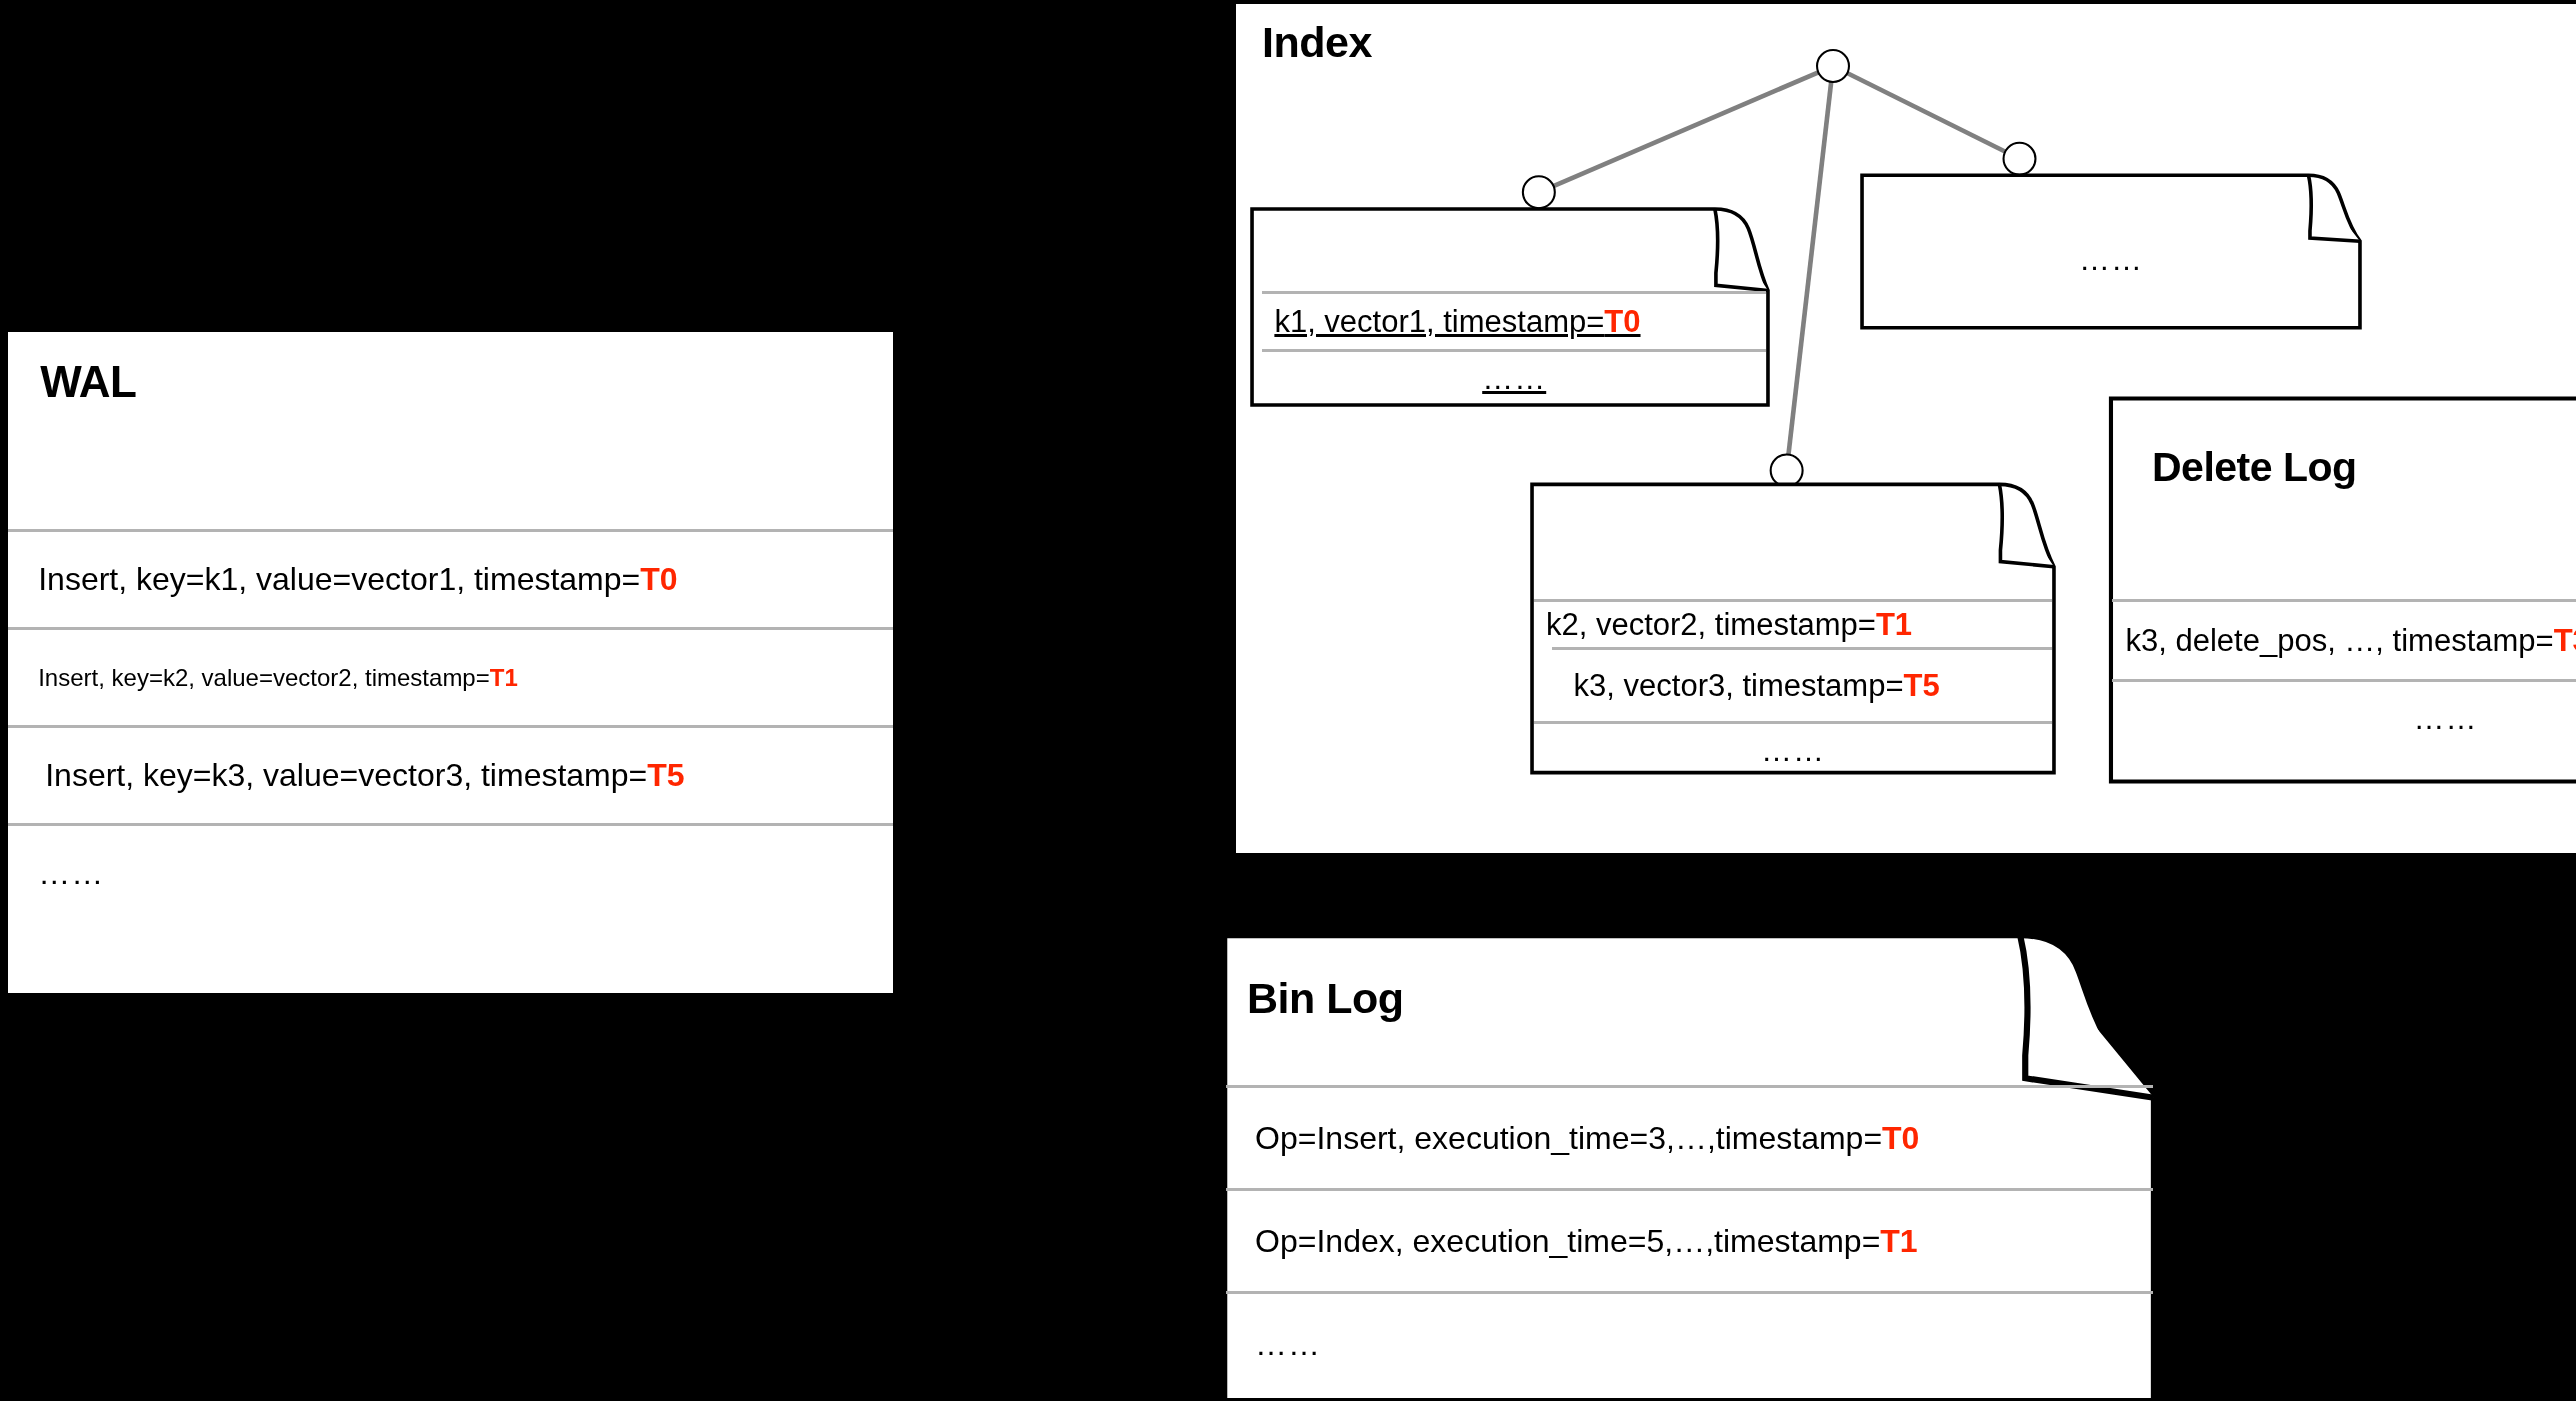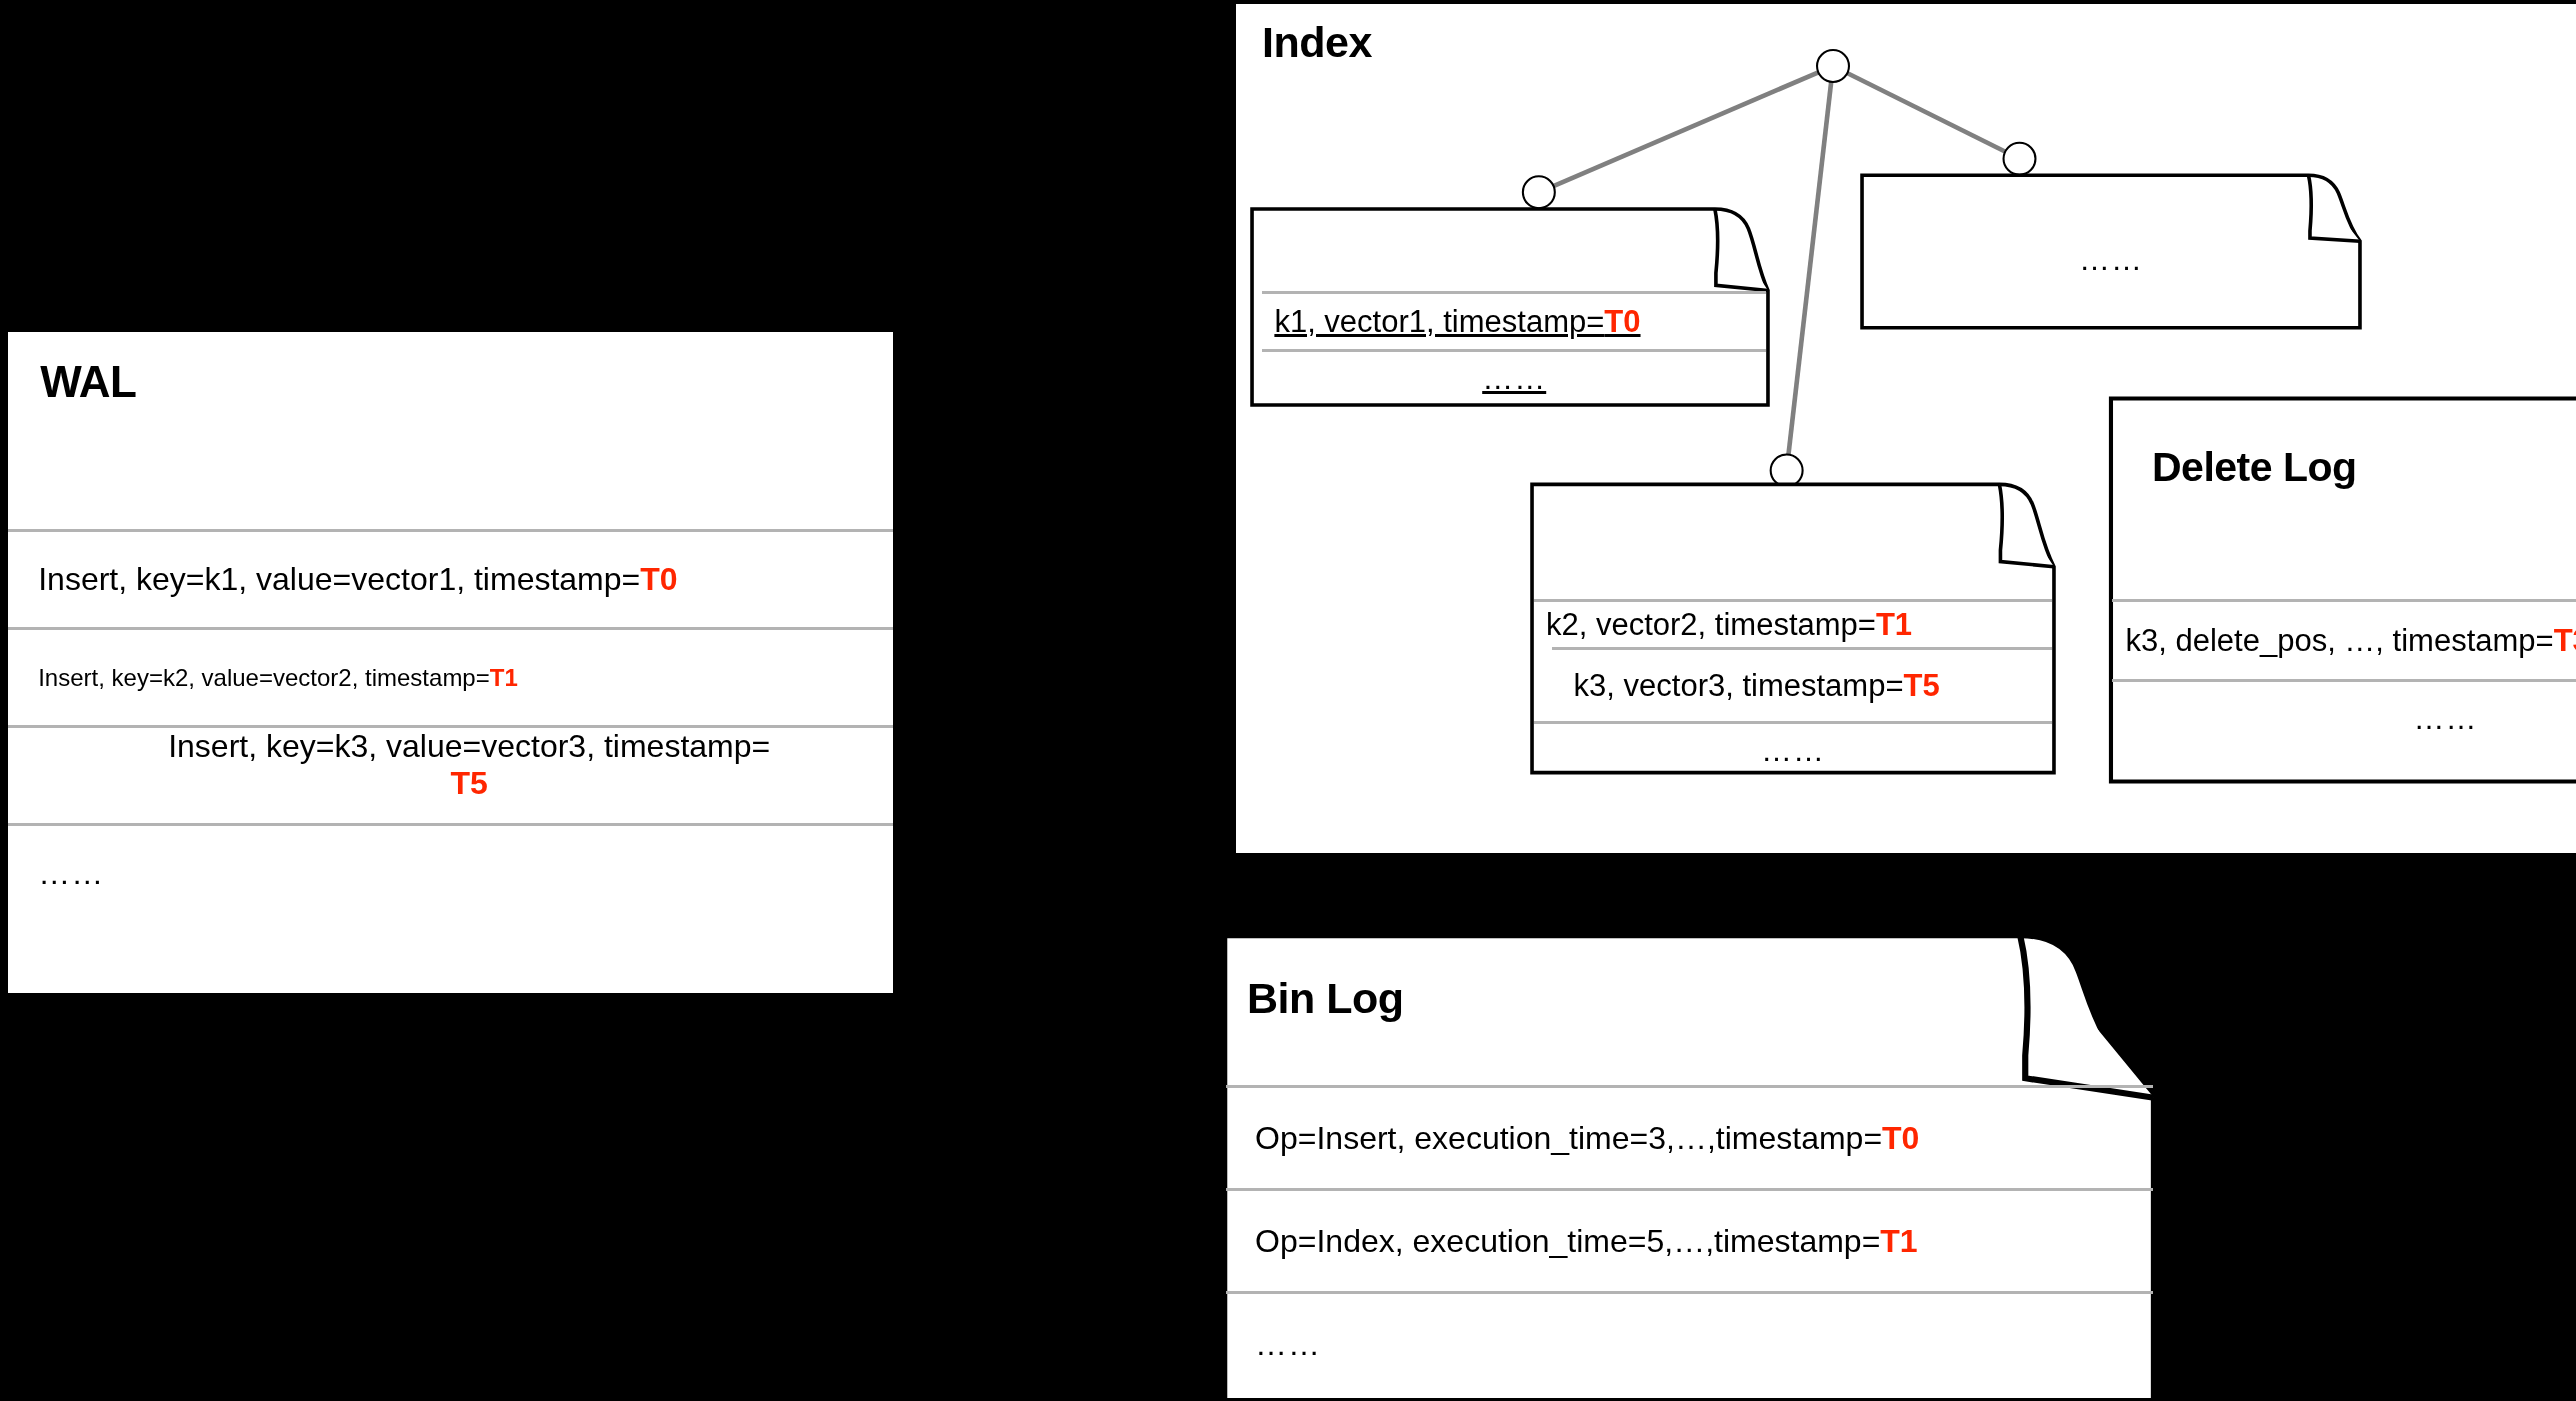--- a/index.html
+++ b/index.html
@@ -103,21 +103,21 @@
 
   <div class="rows" style="top:152px;">
     <div class="row" style="height:98px; padding-left:30px; font-size:32px;margin-top:45px;">
       <span class="pad">Insert, key=k1, value=vector1, timestamp=</span>
         <span class="ts">T0</span>
     </div>
     <div class="row" style="height:98px; padding-left:30px; font-size:24px;">
       <span class="pad">Insert, key=k2, value=vector2, timestamp=</span>
         <span class="ts">T1</span>
     </div>
-    <div class="row" style="height:98px; padding-left:37px; font-size:32px;flex-direction:column;">
+    <div class="row" style="height:98px; padding-left:37px; font-size:32px;">
       <span class="pad">Insert, key=k3, value=vector3, timestamp=</span>
         <span class="ts">T5</span>
     </div>
     <div class="row row--last" style="height:98px; padding-left:30px; font-size:32px;">
       <span class="pad ellipsis">……</span>
         <span class="ts"></span>
     </div>
   </div>
 </div>
 

